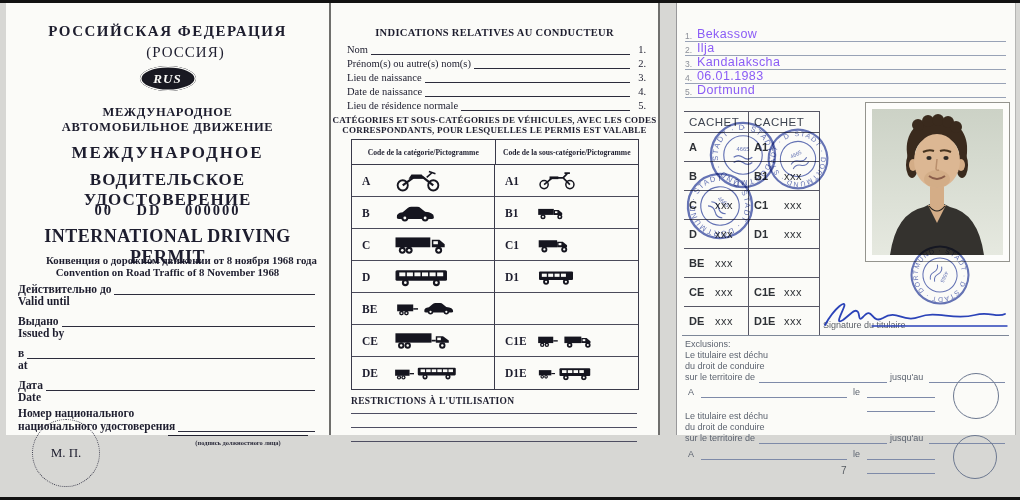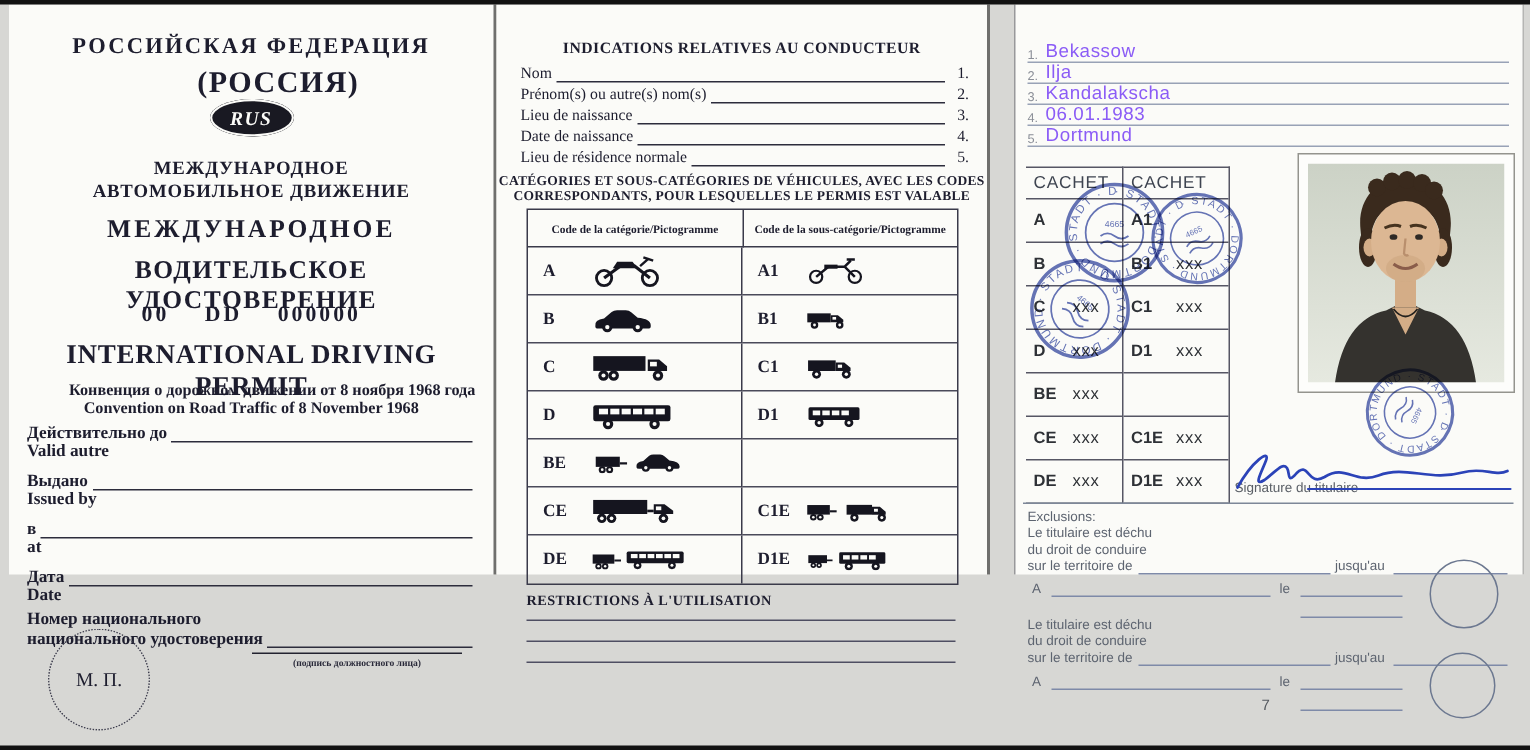--- a/index.html
+++ b/index.html
@@ -1,29 +1,29 @@
 <!DOCTYPE html>
 <html><head>
 <meta charset="utf-8">
 <style>
   html,body{margin:0;padding:0;background:#b8b8b6;}
   .sheet{position:relative;width:1020px;height:500px;background:#d7d7d4;overflow:hidden;
          font-family:"Liberation Serif",serif;color:#1d1d2e;}
   .frame{position:absolute;left:0;right:0;height:3px;background:#121212;z-index:50;}
   .frame.top{top:0}.frame.bot{bottom:0}
-  .page{position:absolute;top:3px;height:380px;background:#fbfbf8;}
+  .page{position:absolute;top:3px;height:432px;background:#fbfbf8;}
   #left-page{left:6px;width:323px;border-right:2px solid #6f6f6d;}
   #middle-page{left:331px;width:327px;border-right:2px solid #6f6f6d;}
   #right-page{left:676px;width:338px;border-left:1px solid #98989a;border-right:1px solid #b5b5b3;
               font-family:"Liberation Sans",sans-serif;color:#4a4f57;}
   .abs{position:absolute;}
   .ctr{left:0;right:0;text-align:center;}
   
   .lp-t1{top:20px;font-size:15px;font-weight:bold;letter-spacing:1.5px;}
-  .lp-t2{top:41px;font-size:20px;font-weight:bold;letter-spacing:1px;padding-left:36px;}
+  .lp-t2{top:41px;font-size:15px;font-weight:normal;letter-spacing:1px;padding-left:36px;}
   .lp-badge{top:63px;left:50%;margin-left:-28px;width:56px;height:25px;background:#191922;
             border-radius:50%;color:#fbfbf8;font-weight:bold;font-style:italic;font-size:13px;
             display:flex;align-items:center;justify-content:center;letter-spacing:1px;
             box-shadow:inset 0 0 0 1.5px #fbfbf8,inset 0 0 0 3px #191922;}
   .lp-s1{top:102px;font-size:12.5px;font-weight:bold;letter-spacing:.6px;}
   .lp-s2{top:117px;font-size:12.5px;font-weight:bold;letter-spacing:.6px;}
   .lp-b1{top:140px;font-size:17px;font-weight:bold;letter-spacing:2px;}
   .lp-b2{top:167px;font-size:17px;font-weight:bold;letter-spacing:1px;}
   .lp-num{top:199px;font-size:14.5px;font-weight:bold;word-spacing:18px;letter-spacing:2px;}
   .lp-en{top:223px;font-size:18px;font-weight:bold;letter-spacing:.5px;}
@@ -227,21 +227,21 @@
     <div class="abs ctr lp-b2">ВОДИТЕЛЬСКОЕ УДОСТОВЕРЕНИЕ</div>
     <div class="abs ctr lp-num">00 DD 000000</div>
     <div class="abs ctr lp-en">INTERNATIONAL DRIVING PERMIT</div>
     <div class="abs ctr lp-c1">Конвенция о дорожном движении от 8 ноября 1968 года</div>
     <div class="abs ctr lp-c2">Convention on Road Traffic of 8 November 1968</div>
 
     <div class="abs fld" style="top:280px">
       <span class="flabel">Действительно до</span>
         <span class="fline"></span>
     </div>
-    <div class="abs fen" style="top:292px">Valid autre</div>
+    <div class="abs fen" style="top:292px">Valid until</div>
     <div class="abs fld" style="top:312px">
       <span class="flabel">Выдано</span>
         <span class="fline"></span>
     </div>
     <div class="abs fen" style="top:324px">Issued by</div>
     <div class="abs fld" style="top:344px">
       <span class="flabel">в</span>
         <span class="fline"></span>
     </div>
     <div class="abs fen" style="top:356px">at</div>

